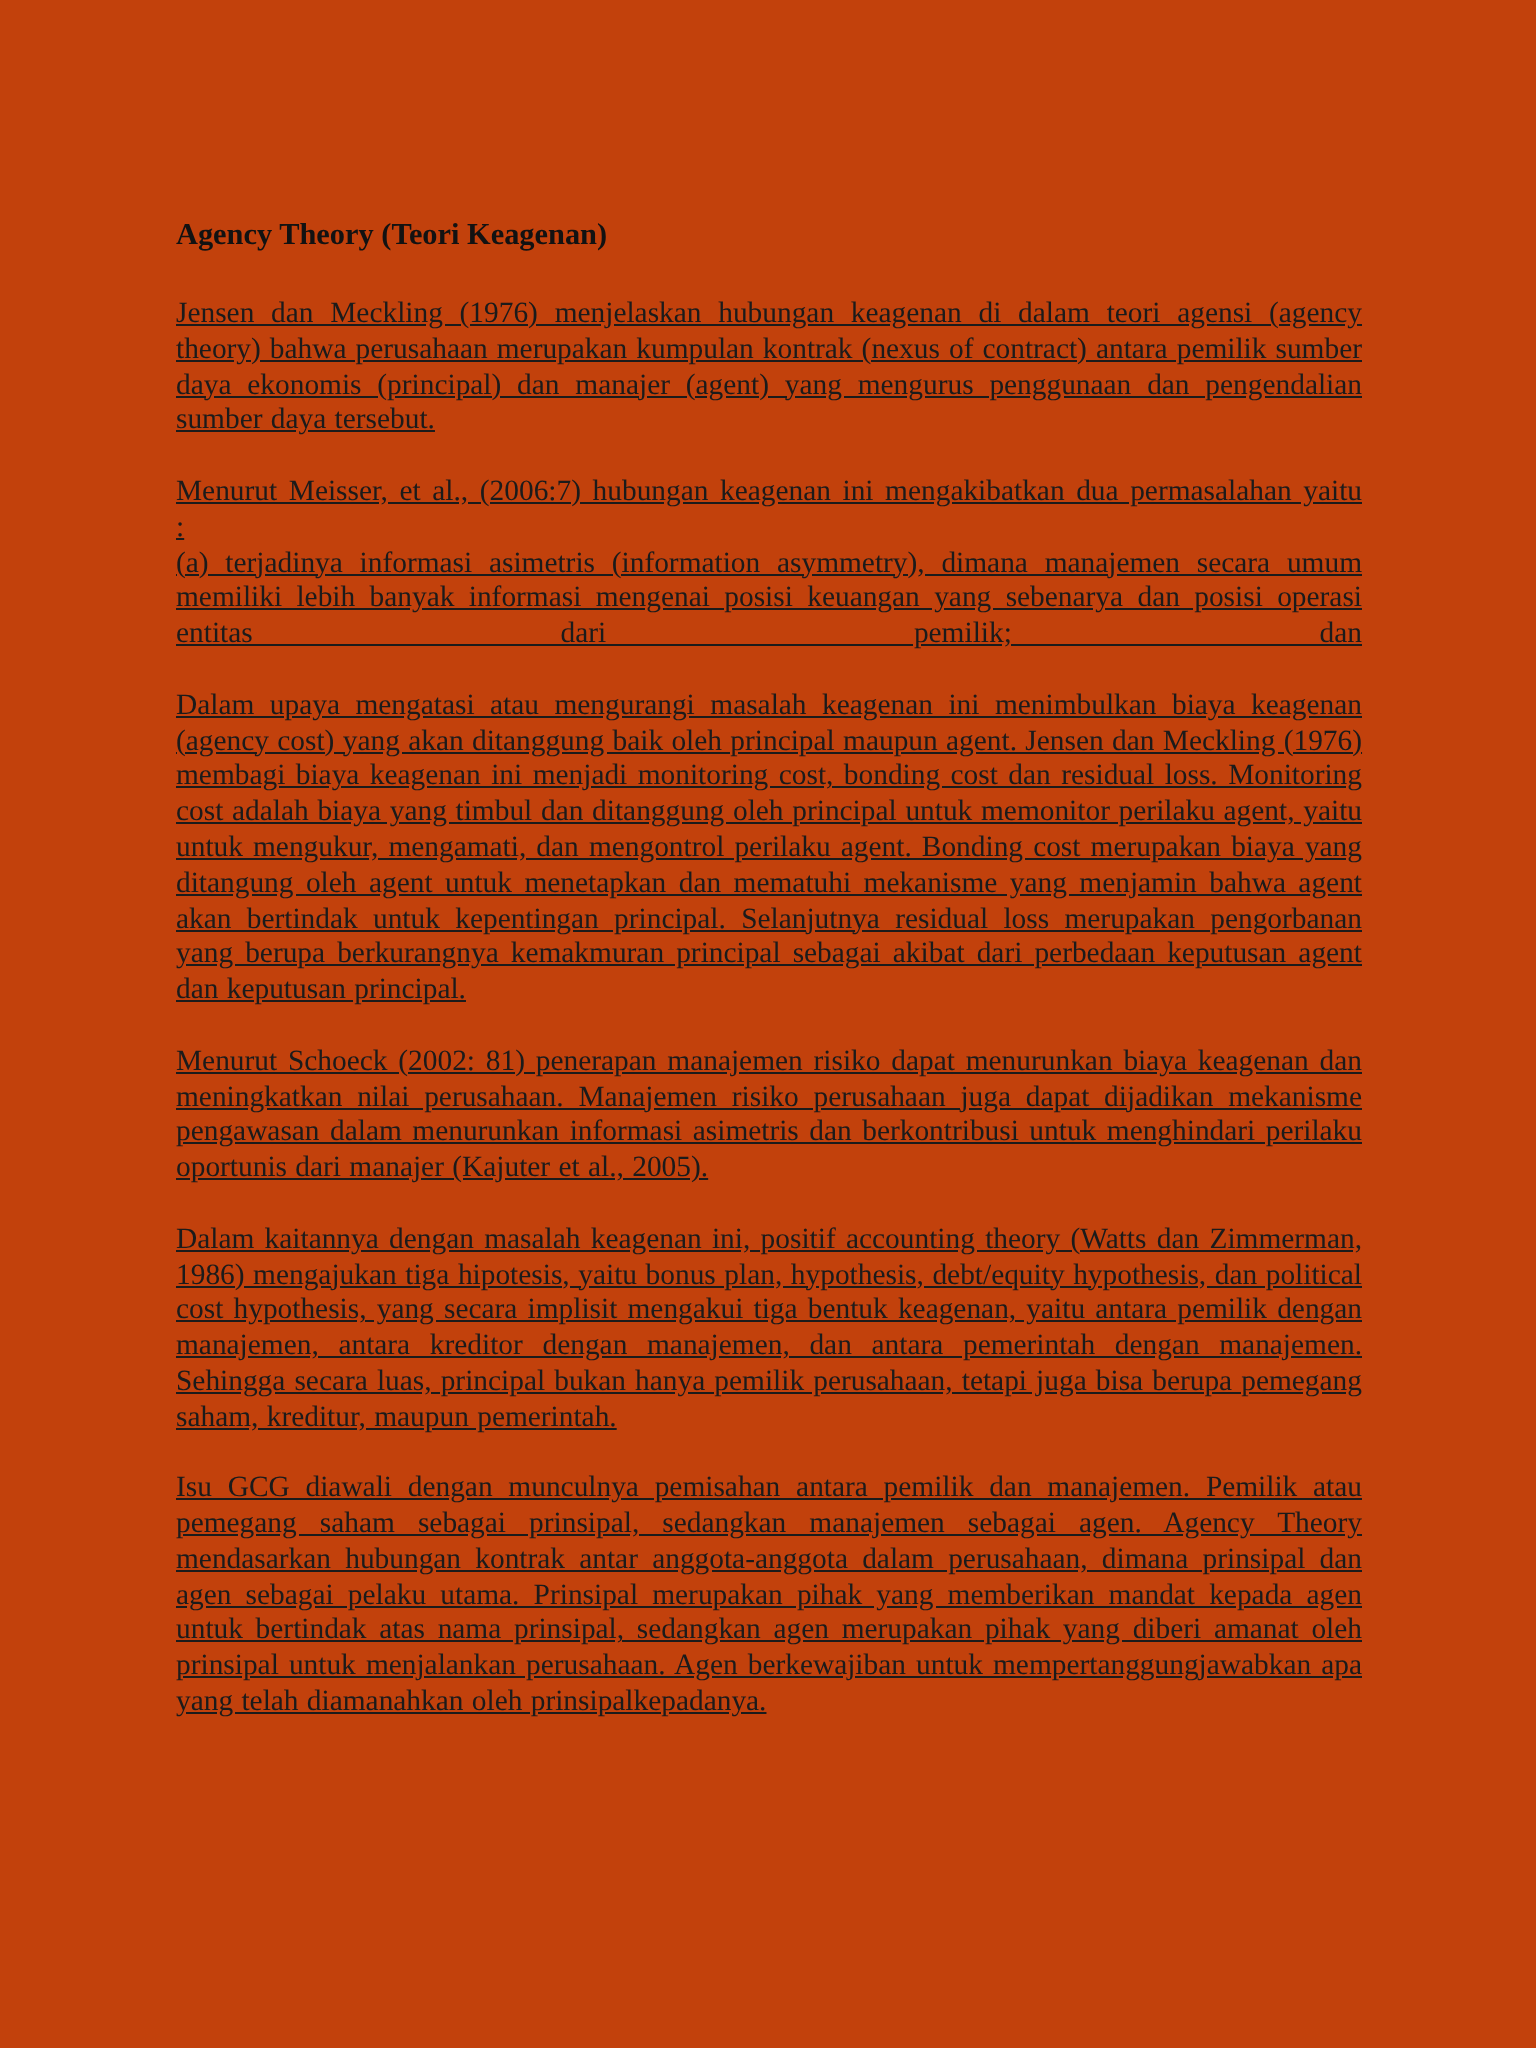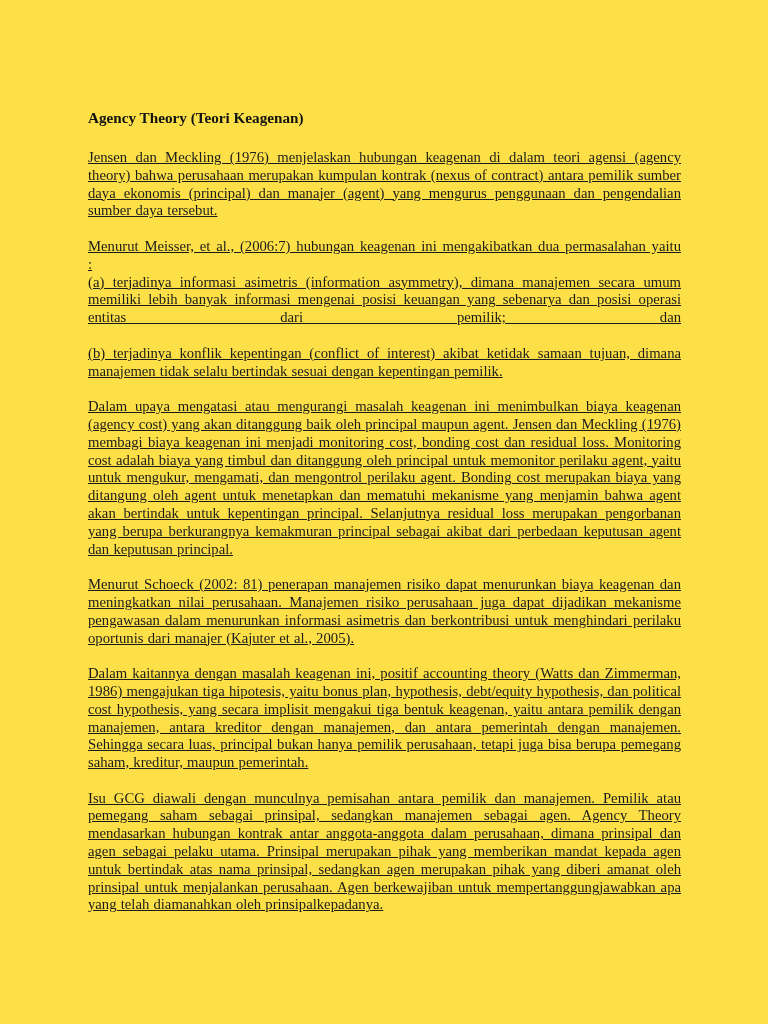--- a/index.html
+++ b/index.html
@@ -7,21 +7,21 @@
     padding: 0;
     width: 768px;
     height: 1024px;
     background: #ffffff;
     overflow: hidden;
   }
   .page {
     box-sizing: border-box;
     width: 768px;
     height: 1024px;
-    background: #fde047;
+    background: #c2410c;
     padding: 109px 87px 0 88px;
     font-family: "Liberation Serif", "DejaVu Serif", serif;
     font-size: 14.7px;
     line-height: 17.8px;
     color: #1b1b1b;
   }
   .doc-title {
     font-size: 15.2px;
     line-height: 18px;
     font-weight: bold;
@@ -47,21 +47,20 @@
   <h1 class="doc-title">Agency Theory (Teori Keagenan)</h1>
 
   <div>
     <p class="para">Jensen dan Meckling (1976) menjelaskan hubungan keagenan di dalam teori agensi (agency theory) bahwa perusahaan merupakan kumpulan kontrak (nexus of contract) antara pemilik sumber daya ekonomis (principal) dan manajer (agent) yang mengurus penggunaan dan pengendalian sumber daya tersebut.</p>
 
     <p class="para forced-lines">Menurut Meisser, et al., (2006:7) hubungan keagenan ini mengakibatkan dua permasalahan yaitu
 :
 (a) terjadinya informasi asimetris (information asymmetry), dimana manajemen secara umum memiliki lebih banyak informasi mengenai posisi keuangan yang sebenarya dan posisi operasi
 entitas dari pemilik; dan</p>
 
-    <p class="para">(b) terjadinya konflik kepentingan (conflict of interest) akibat ketidak samaan tujuan, dimana manajemen tidak selalu bertindak sesuai dengan kepentingan pemilik.</p>
 
     <p class="para">Dalam upaya mengatasi atau mengurangi masalah keagenan ini menimbulkan biaya keagenan (agency cost) yang akan ditanggung baik oleh principal maupun agent. Jensen dan Meckling (1976) membagi biaya keagenan ini menjadi monitoring cost, bonding cost dan residual loss. Monitoring cost adalah biaya yang timbul dan ditanggung oleh principal untuk memonitor perilaku agent, yaitu untuk mengukur, mengamati, dan mengontrol perilaku agent. Bonding cost merupakan biaya yang ditangung oleh agent untuk menetapkan dan mematuhi mekanisme yang menjamin bahwa agent akan bertindak untuk kepentingan principal. Selanjutnya residual loss merupakan pengorbanan yang berupa berkurangnya kemakmuran principal sebagai akibat dari perbedaan keputusan agent dan keputusan principal.</p>
 
     <p class="para">Menurut Schoeck (2002: 81) penerapan manajemen risiko dapat menurunkan biaya keagenan dan meningkatkan nilai perusahaan. Manajemen risiko perusahaan juga dapat dijadikan mekanisme pengawasan dalam menurunkan informasi asimetris dan berkontribusi untuk menghindari perilaku oportunis dari manajer (Kajuter et al., 2005).</p>
 
     <p class="para">Dalam kaitannya dengan masalah keagenan ini, positif accounting theory (Watts dan Zimmerman, 1986) mengajukan tiga hipotesis, yaitu bonus plan, hypothesis, debt/equity hypothesis, dan political cost hypothesis, yang secara implisit mengakui tiga bentuk keagenan, yaitu antara pemilik dengan manajemen, antara kreditor dengan manajemen, dan antara pemerintah dengan manajemen. Sehingga secara luas, principal bukan hanya pemilik perusahaan, tetapi juga bisa berupa pemegang saham, kreditur, maupun pemerintah.</p>
 
     <p class="para">Isu GCG diawali dengan munculnya pemisahan antara pemilik dan manajemen. Pemilik atau pemegang saham sebagai prinsipal, sedangkan manajemen sebagai agen. Agency Theory mendasarkan hubungan kontrak antar anggota-anggota dalam perusahaan, dimana prinsipal dan agen sebagai pelaku utama. Prinsipal merupakan pihak yang memberikan mandat kepada agen untuk bertindak atas nama prinsipal, sedangkan agen merupakan pihak yang diberi amanat oleh prinsipal untuk menjalankan perusahaan. Agen berkewajiban untuk mempertanggungjawabkan apa yang telah diamanahkan oleh prinsipalkepadanya.</p>
   </div>
 </div>

